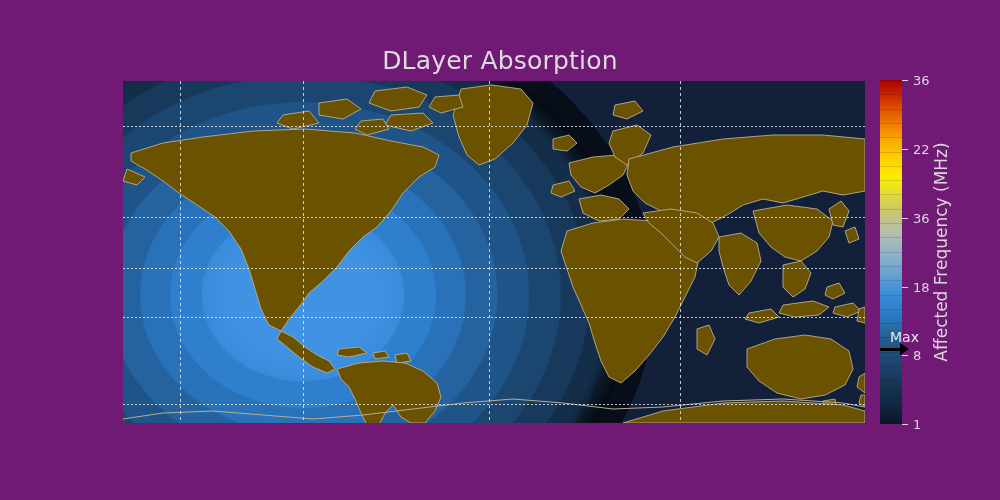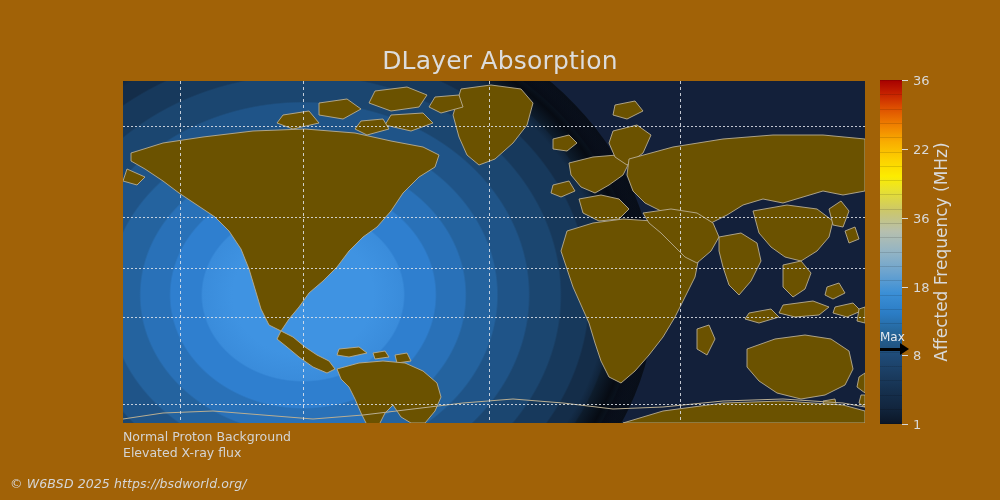--- a/index.html
+++ b/index.html
@@ -12,21 +12,21 @@
     width: 1000px;
     height: 500px;
     overflow: hidden;
     font-family: "DejaVu Sans", "Liberation Sans", sans-serif;
     color: #d9d9d9;
     position: relative;
   }
   #root {
     position: absolute;
     inset: 0;
-    background: #a16207;
+    background: #701a75;
   }
 
   
   .title {
     position: absolute;
     left: 0;
     top: 48px;
     width: 1000px;
     text-align: center;
     font-size: 25px;
@@ -151,23 +151,23 @@
   .max-marker {
     position: absolute;
     left: 0px;
     top: 252px;
     width: 34px;
     height: 26px;
     pointer-events: none;
   }
   .max-marker .mx-text {
     position: absolute;
-    left: 0;
+    left: 10px;
     top: 0;
-    font-size: 12px;
+    font-size: 14px;
     color: #e4eaf0;
     line-height: 10px;
   }
   .max-marker .mx-shaft {
     position: absolute;
     left: 0;
     top: 16px;
     width: 22px;
     height: 3px;
     background: #000;
@@ -397,21 +397,16 @@
       </div>
       <div class="cb-tick" style="top:0px">
         <span class="dash"></span>
         <span class="lbl">36</span>
       </div>
     </div>
   </div>
 
   <div class="cbar-label">Affected Frequency (MHz)</div>
 
-  <div class="note-left">
-    <div>Normal Proton Background</div>
-    <div>Elevated X-ray flux</div>
-  </div>
-
-
-  <div class="credit">© W6BSD 2025 https://bsdworld.org/</div>
+
+
 
 </div>
 
 </body></html>

